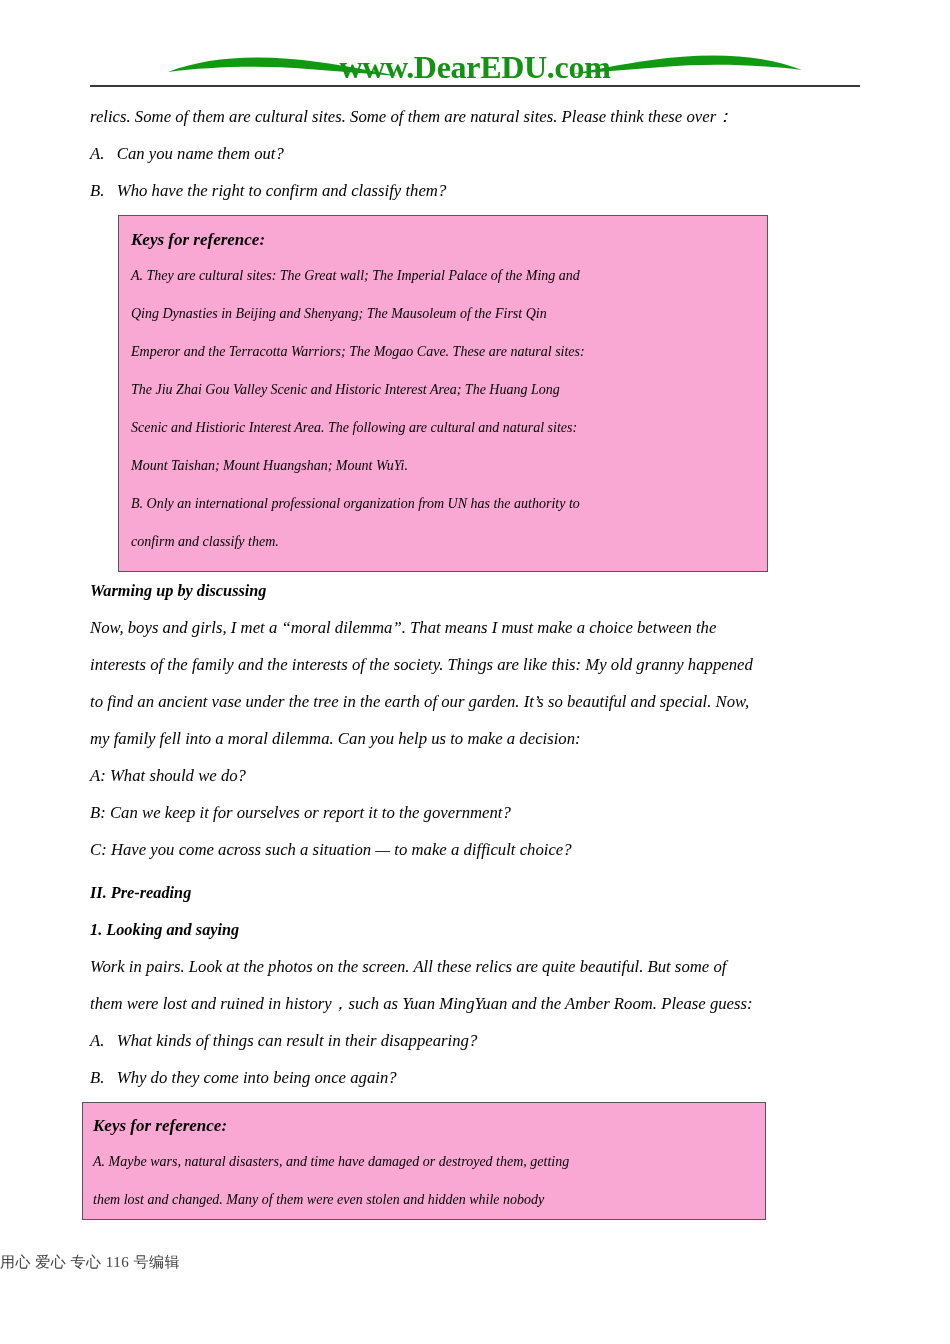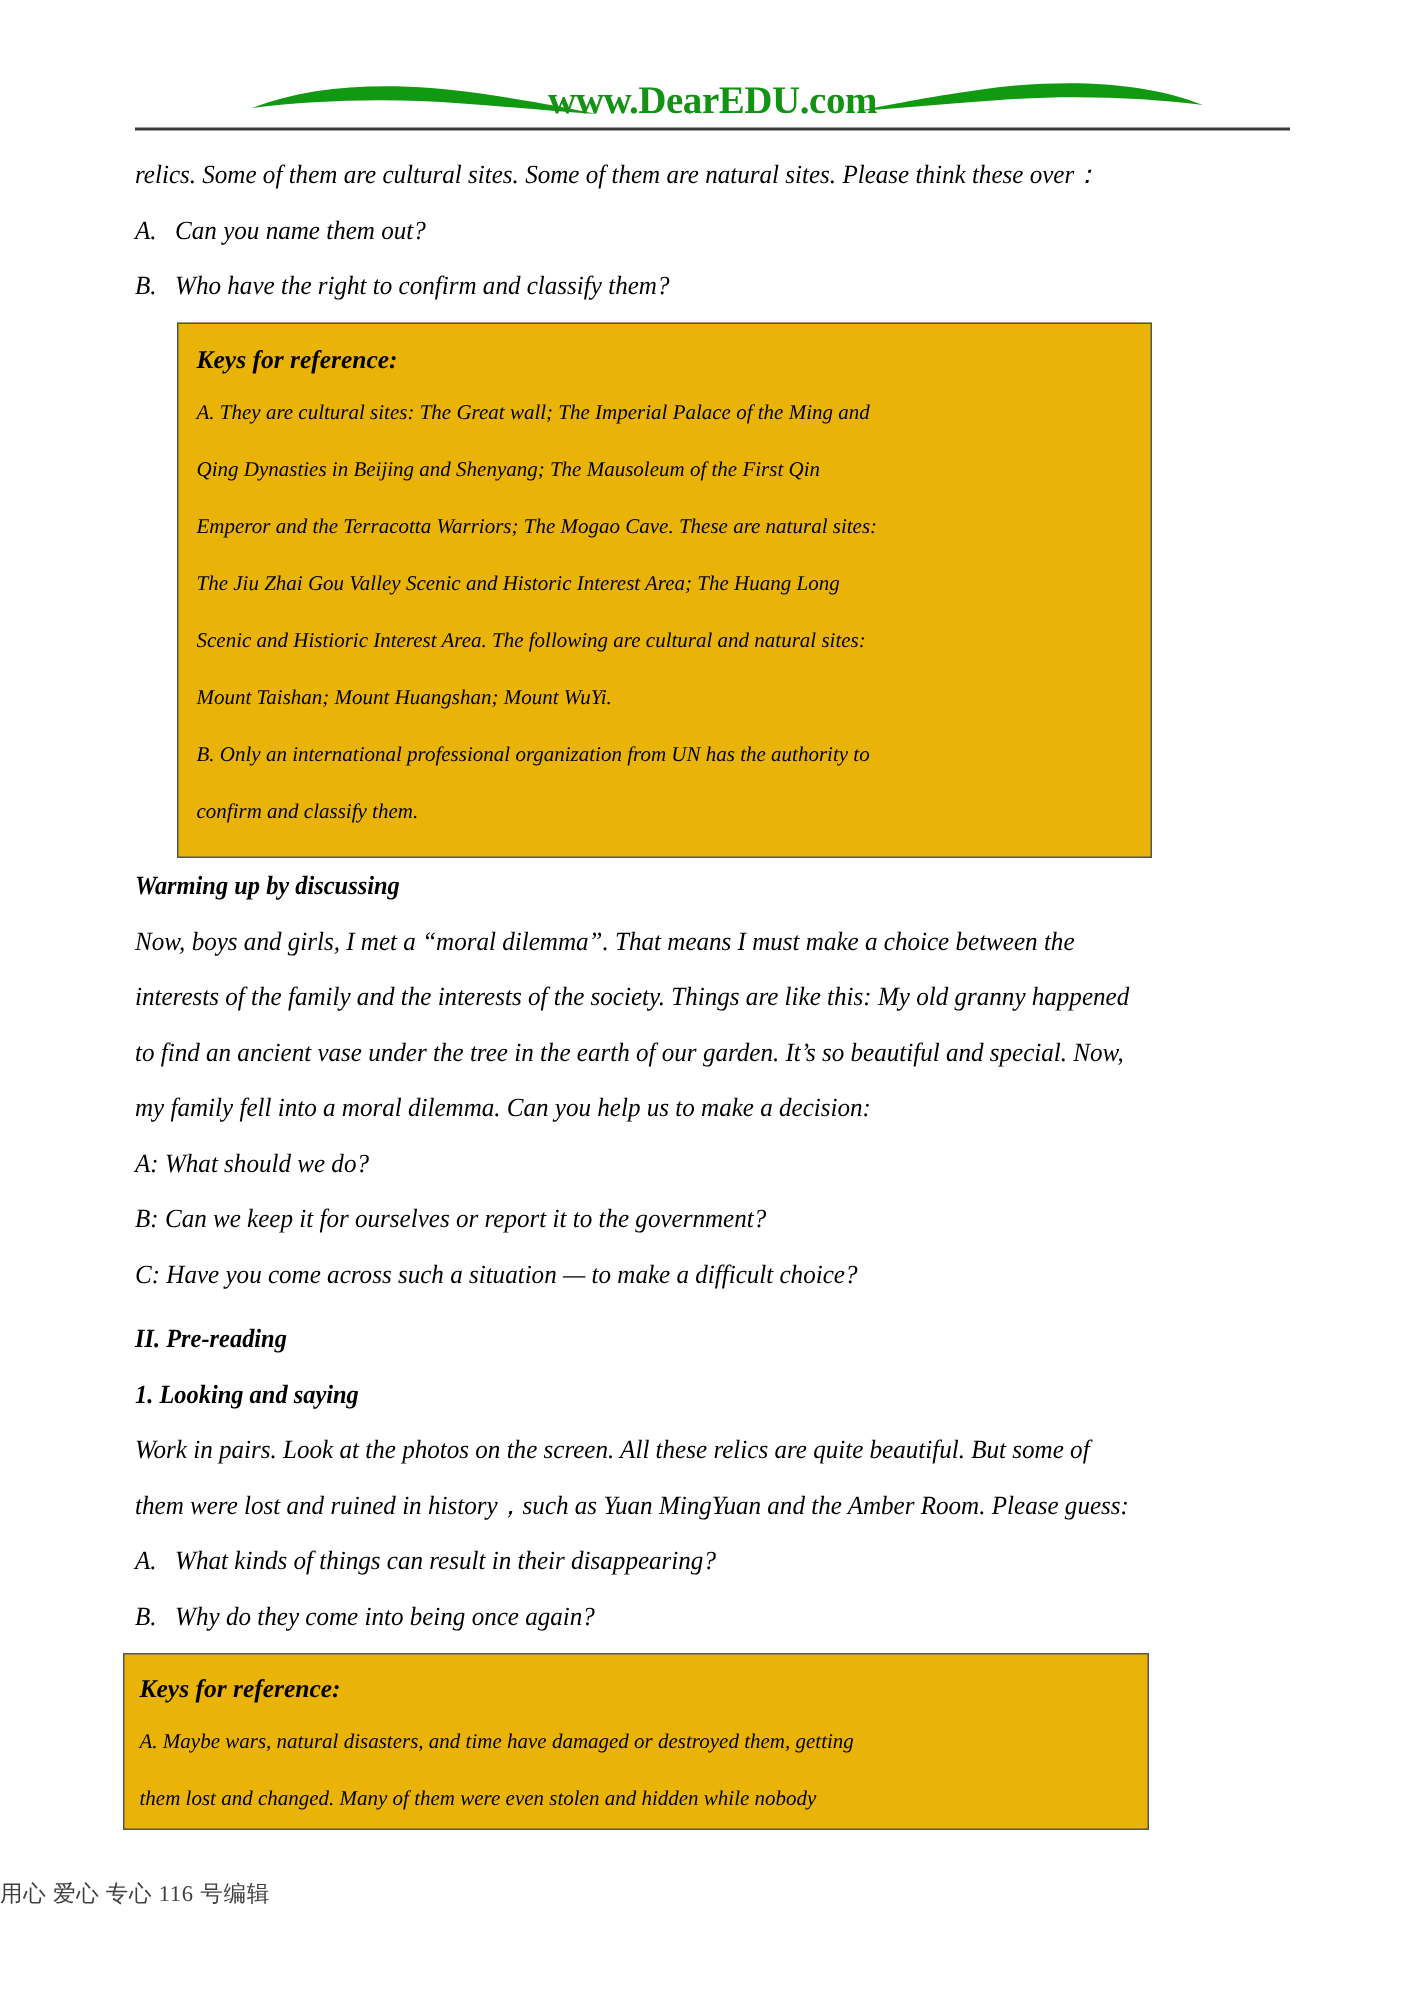--- a/index.html
+++ b/index.html
@@ -47,21 +47,21 @@
   }
   .swoosh.left  { left: 78px;  top: 2px; }
   .swoosh.right { right: 58px; top: 0px; }
   .swoosh svg { display: block; width: 100%; height: 100%; }
 
   .logo-text {
     position: relative;
     z-index: 3;
     font-family: "Liberation Serif", "DejaVu Serif", serif;
     font-weight: bold;
-    font-size: 26px;
+    font-size: 32px;
     letter-spacing: -0.3px;
     color: #149214;
     white-space: nowrap;
     line-height: 1;
   }
   .header-rule {
     position: absolute;
     left: 90px;
     top: 85px;
     width: 770px;
@@ -111,21 +111,21 @@
     transform-origin: left center;
   }
   .ab-item .lbl { display: inline-block; min-width: 28px; }
 
   .spacer-sm { height: 6px; }
 
   
   .keybox {
     border: 1px solid #555555;
     box-sizing: border-box;
-    background: #eab308;
+    background: #f9a8d4;
   }
   .keybox.indented {
     margin-left: 28px;
     width: 650px;
     padding: 9px 12px 10px 12px;
   }
   .keybox.full {
     margin-left: -8px;
     width: 684px;
     padding: 6px 10px 7px 10px;

